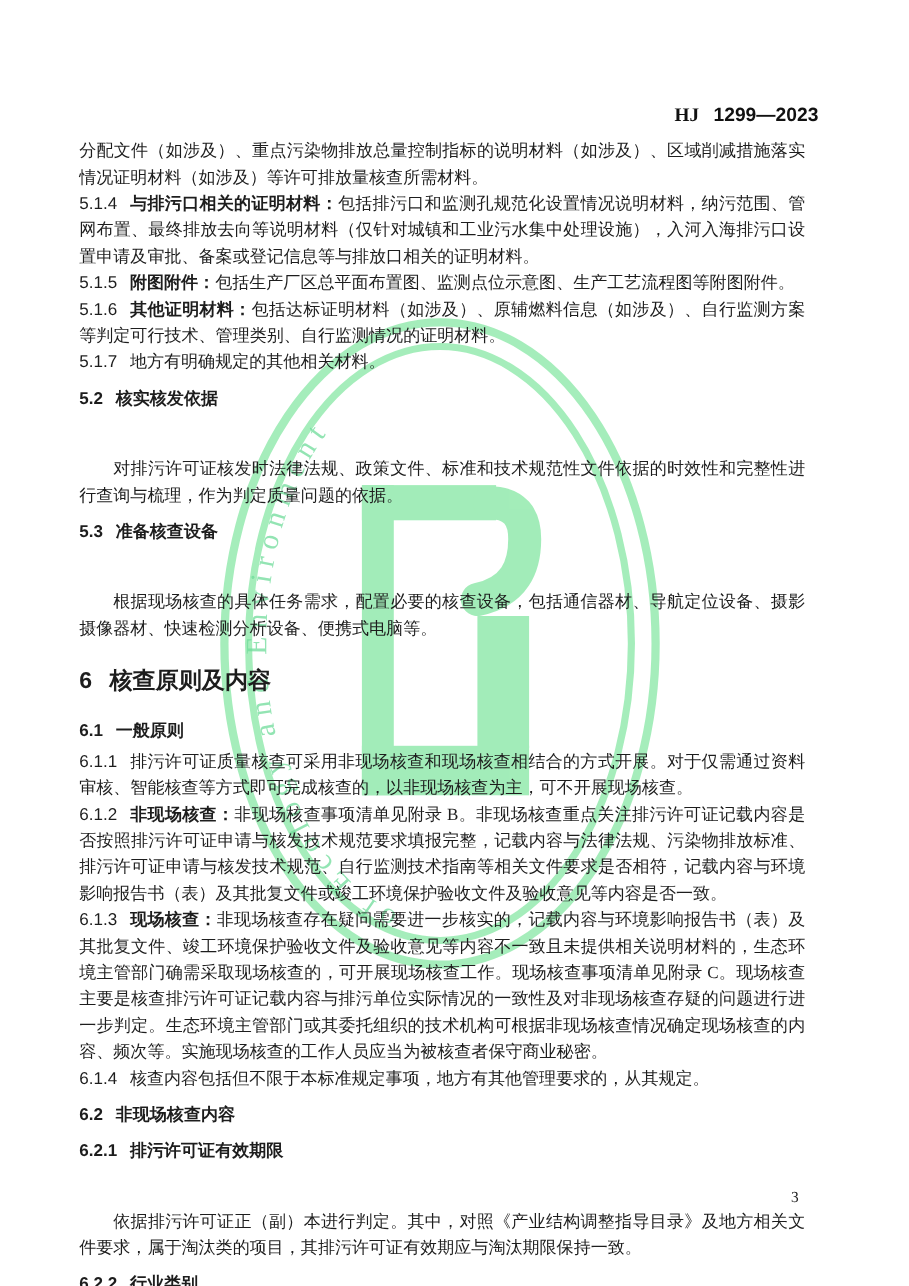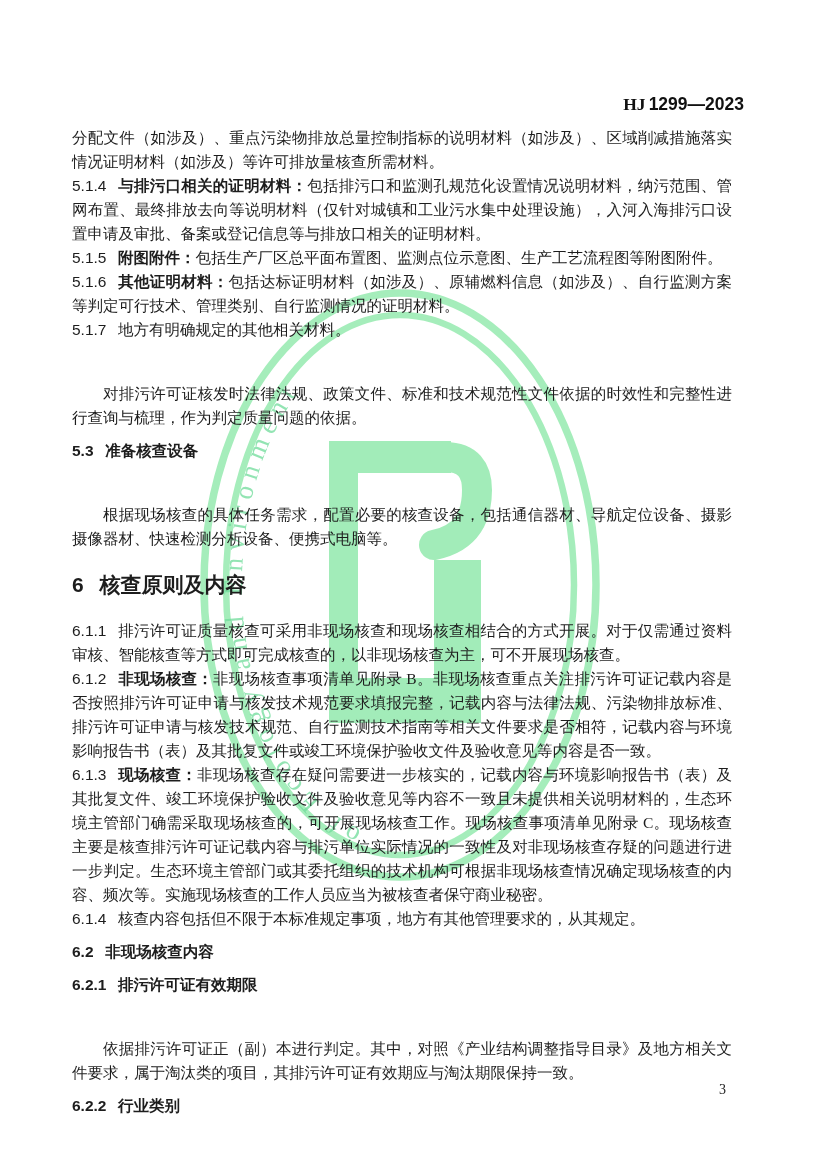--- a/index.html
+++ b/index.html
@@ -33,21 +33,21 @@
   .t-h1,.t-h2,.t-h3{font-weight:bold;}
   .t-h1 .num,.t-h2 .num,.t-h3 .num{font-weight:bold;}
   .t-h2,.t-h3{margin:9px 0 4px;}
   .t-h1{margin:22px 0 22px;font-size:21px;}
   .t-clause-bold .label{font-weight:normal;}
   
   .doc-code{
     position:absolute;top:94px;right:82px;z-index:1;
     font-size:17.5px;font-weight:bold;color:#111;
   }
-  .doc-code .code-prefix{font-family:"Liberation Serif",serif;margin-right:3px;text-align:right;}
+  .doc-code .code-prefix{font-family:"Liberation Serif",serif;margin-right:13px;text-align:right;}
   .doc-code .code-number{font-family:"Liberation Sans",sans-serif;font-weight:600;}
   .page-number{
     position:absolute;left:719px;top:1082px;z-index:1;
     font-size:14px;color:#222;font-family:"Liberation Serif",serif;
   }
 </style>
 </head>
 <body>
 
 <div class="page">
@@ -73,24 +73,26 @@
   <div class="doc-code">
     <span class="code-prefix">HJ</span><span class="code-number">1299—2023</span>
   </div>
 
   <div class="doc-content">
       <div class="block t-para-cont"><span class="text">分配文件（如涉及）、重点污染物排放总量控制指标的说明材料（如涉及）、区域削减措施落实情况证明材料（如涉及）等许可排放量核查所需材料。</span></div>
       <div class="block t-clause"><span class="num">5.1.4</span><span class="label">与排污口相关的证明材料：</span><span class="text">包括排污口和监测孔规范化设置情况说明材料，纳污范围、管网布置、最终排放去向等说明材料（仅针对城镇和工业污水集中处理设施），入河入海排污口设置申请及审批、备案或登记信息等与排放口相关的证明材料。</span></div>
       <div class="block t-clause"><span class="num">5.1.5</span><span class="label">附图附件：</span><span class="text">包括生产厂区总平面布置图、监测点位示意图、生产工艺流程图等附图附件。</span></div>
       <div class="block t-clause"><span class="num">5.1.6</span><span class="label">其他证明材料：</span><span class="text">包括达标证明材料（如涉及）、原辅燃料信息（如涉及）、自行监测方案等判定可行技术、管理类别、自行监测情况的证明材料。</span></div>
       <div class="block t-clause-bold"><span class="num">5.1.7</span><span class="label">地方有明确规定的其他相关材料。</span></div>
+      <div class="block t-h2"><span class="num">5.2</span><span class="title">核实核发依据</span></div>
       <div class="block t-para"><span class="text">对排污许可证核发时法律法规、政策文件、标准和技术规范性文件依据的时效性和完整性进行查询与梳理，作为判定质量问题的依据。</span></div>
       <div class="block t-h2"><span class="num">5.3</span><span class="title">准备核查设备</span></div>
       <div class="block t-para"><span class="text">根据现场核查的具体任务需求，配置必要的核查设备，包括通信器材、导航定位设备、摄影摄像器材、快速检测分析设备、便携式电脑等。</span></div>
       <div class="block t-h1"><span class="num">6</span><span class="title">核查原则及内容</span></div>
+      <div class="block t-h2"><span class="num">6.1</span><span class="title">一般原则</span></div>
       <div class="block t-clause"><span class="num">6.1.1</span><span class="text">排污许可证质量核查可采用非现场核查和现场核查相结合的方式开展。对于仅需通过资料审核、智能核查等方式即可完成核查的，以非现场核查为主，可不开展现场核查。</span></div>
       <div class="block t-clause"><span class="num">6.1.2</span><span class="label">非现场核查：</span><span class="text">非现场核查事项清单见附录 B。非现场核查重点关注排污许可证记载内容是否按照排污许可证申请与核发技术规范要求填报完整，记载内容与法律法规、污染物排放标准、排污许可证申请与核发技术规范、自行监测技术指南等相关文件要求是否相符，记载内容与环境影响报告书（表）及其批复文件或竣工环境保护验收文件及验收意见等内容是否一致。</span></div>
       <div class="block t-clause"><span class="num">6.1.3</span><span class="label">现场核查：</span><span class="text">非现场核查存在疑问需要进一步核实的，记载内容与环境影响报告书（表）及其批复文件、竣工环境保护验收文件及验收意见等内容不一致且未提供相关说明材料的，生态环境主管部门确需采取现场核查的，可开展现场核查工作。现场核查事项清单见附录 C。现场核查主要是核查排污许可证记载内容与排污单位实际情况的一致性及对非现场核查存疑的问题进行进一步判定。生态环境主管部门或其委托组织的技术机构可根据非现场核查情况确定现场核查的内容、频次等。实施现场核查的工作人员应当为被核查者保守商业秘密。</span></div>
       <div class="block t-clause"><span class="num">6.1.4</span><span class="text">核查内容包括但不限于本标准规定事项，地方有其他管理要求的，从其规定。</span></div>
       <div class="block t-h2"><span class="num">6.2</span><span class="title">非现场核查内容</span></div>
       <div class="block t-h3"><span class="num">6.2.1</span><span class="title">排污许可证有效期限</span></div>
       <div class="block t-para"><span class="text">依据排污许可证正（副）本进行判定。其中，对照《产业结构调整指导目录》及地方相关文件要求，属于淘汰类的项目，其排污许可证有效期应与淘汰期限保持一致。</span></div>
       <div class="block t-h3"><span class="num">6.2.2</span><span class="title">行业类别</span></div>
     </div>
 

